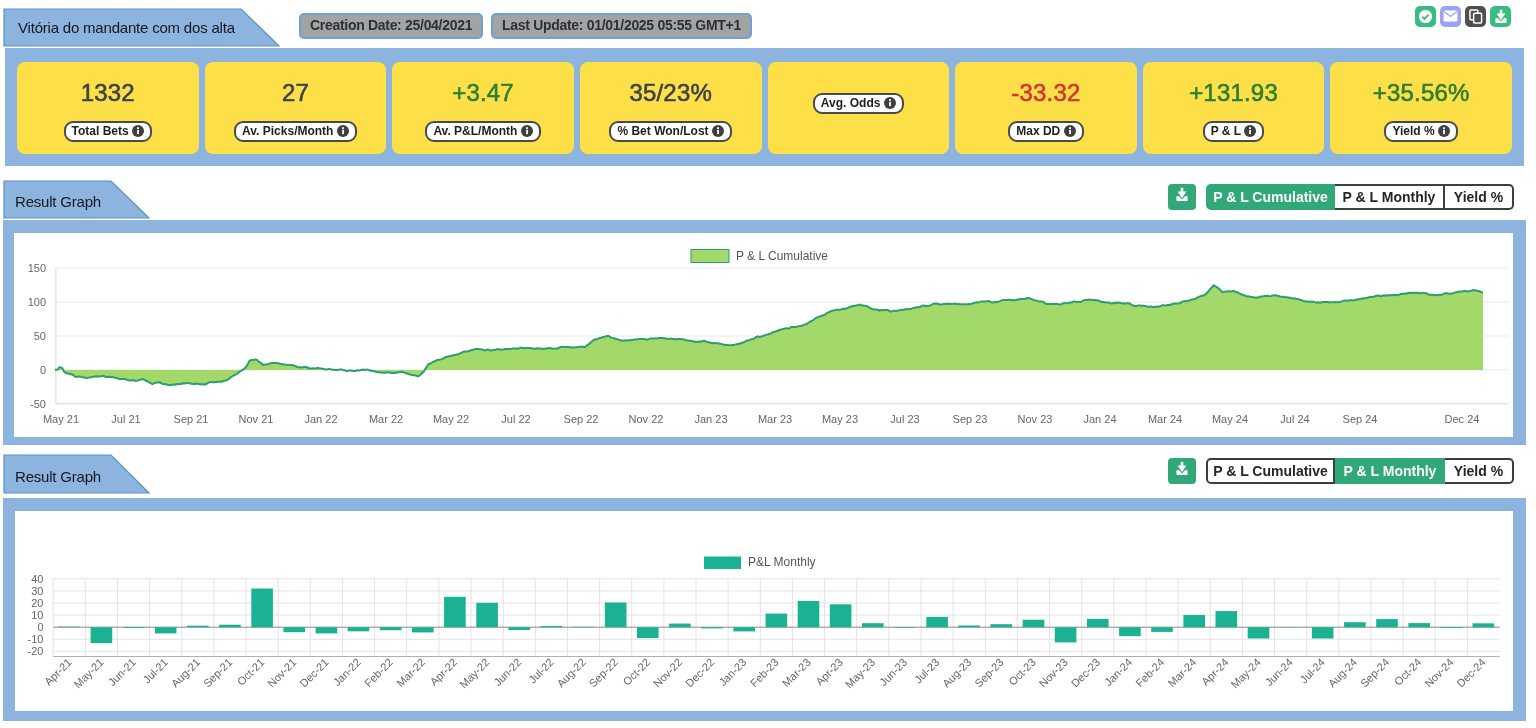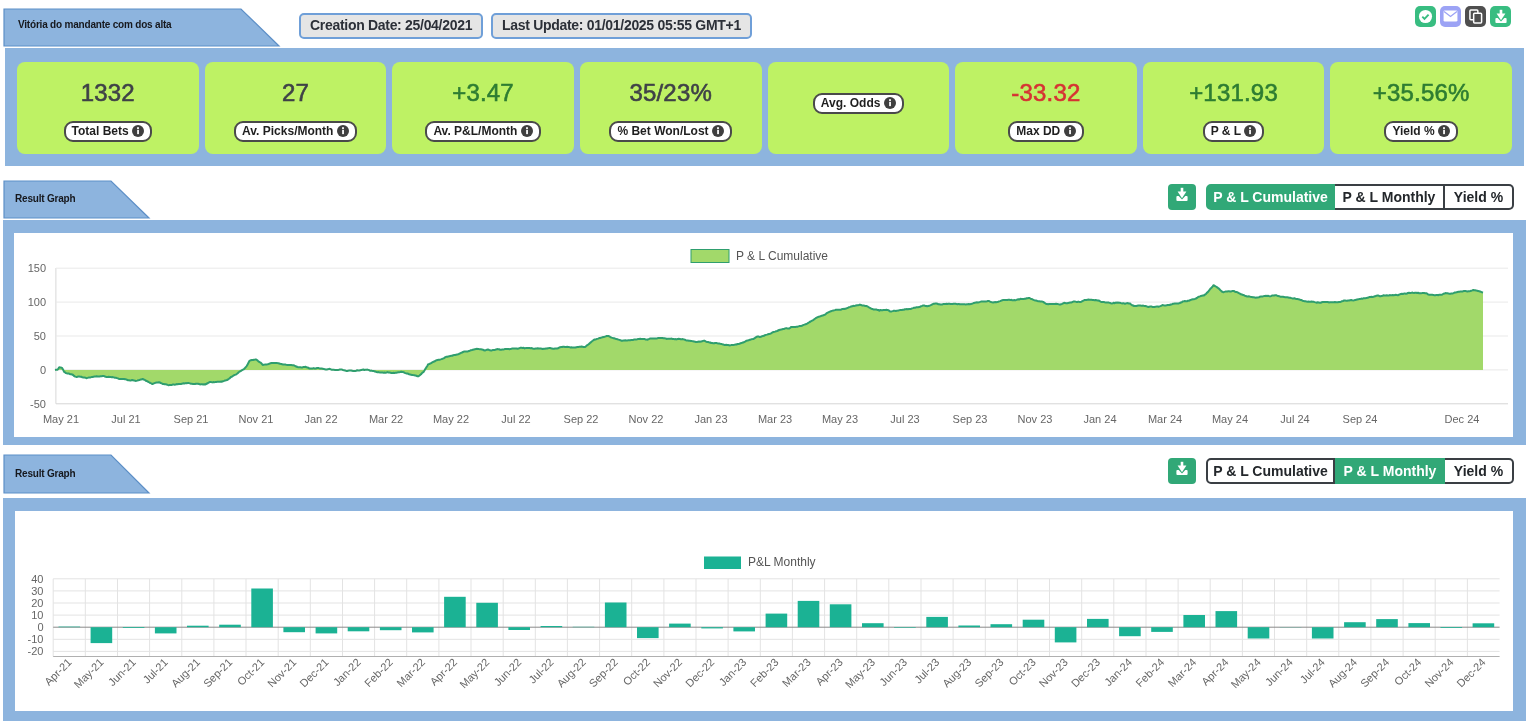--- a/index.html
+++ b/index.html
@@ -1,25 +1,25 @@
 <!DOCTYPE html>
 <html><head><meta charset="utf-8"><style>
 *{margin:0;padding:0;box-sizing:border-box}
 body{width:1536px;height:728px;position:relative;background:#fff;font-family:"Liberation Sans",sans-serif;overflow:hidden}
 .abs{position:absolute}
-.datebox{position:absolute;top:13px;height:26px;border:2px solid #6f9fd8;border-radius:5px;background:#e5e5e5;
+.datebox{position:absolute;top:13px;height:26px;border:2px solid #6f9fd8;border-radius:5px;background:#a3a3a3;
  font-weight:700;font-size:14px;color:#2c3038;line-height:21px;padding:0 9px;letter-spacing:-0.3px}
 .iconbtn{position:absolute;top:6px;width:21px;height:21px;border-radius:5px}
 .band{position:absolute;left:5px;top:48px;width:1519px;height:118px;background:#8db4de;display:flex;gap:6px;padding:14px 12px 12px}
-.card{background:#bef264;border-radius:8px;flex:1;text-align:center;padding-top:17px}
+.card{background:#fde047;border-radius:8px;flex:1;text-align:center;padding-top:17px}
 .num{font-size:24px;font-weight:400;-webkit-text-stroke:0.6px currentColor;letter-spacing:0.2px}
 .num.d{color:#3f4247}.num.g{color:#2e7d32}.num.r{color:#d63333}
 .pill{display:inline-block;margin-top:14px;border:2px solid #4a4a4a;border-radius:9px;padding:1px 6px 2px;
  font-size:12px;font-weight:700;color:#1f1f1f;background:#fff}
-.tabtxt{position:absolute;font-weight:700;font-size:10px;color:#16181d;letter-spacing:-0.2px}
+.tabtxt{position:absolute;font-weight:400;font-size:15px;color:#16181d;letter-spacing:-0.2px}
 .chartbox{position:absolute;left:3px;width:1523px;background:#fff;border:13px solid #8db4de;border-left-width:11px;border-bottom-width:8px}
 .dlbtn{position:absolute;width:28px;height:26px;background:#31a877;border-radius:4px;text-align:center;line-height:25px}
 .btngroup{position:absolute;height:26px;display:flex}
 .btngroup .seg{font-size:14px;font-weight:700;color:#23272b;line-height:22px;text-align:center;border:2px solid #3a3f44;border-left-width:0;background:#fff}
 .btngroup .seg.first{border-left-width:2px;border-radius:5px 0 0 5px}
 .btngroup .seg:last-child{border-radius:0 5px 5px 0}
 .btngroup .seg.on{background:#31a877;color:#fff;border-color:#31a877;border-left-width:2px;border-radius:0}
 .btngroup .seg.on.first{border-radius:5px 0 0 5px}
 .btngroup .seg.on+.seg{border-left-width:0}
 text.ax{fill:#666} text.lg{fill:#555}

